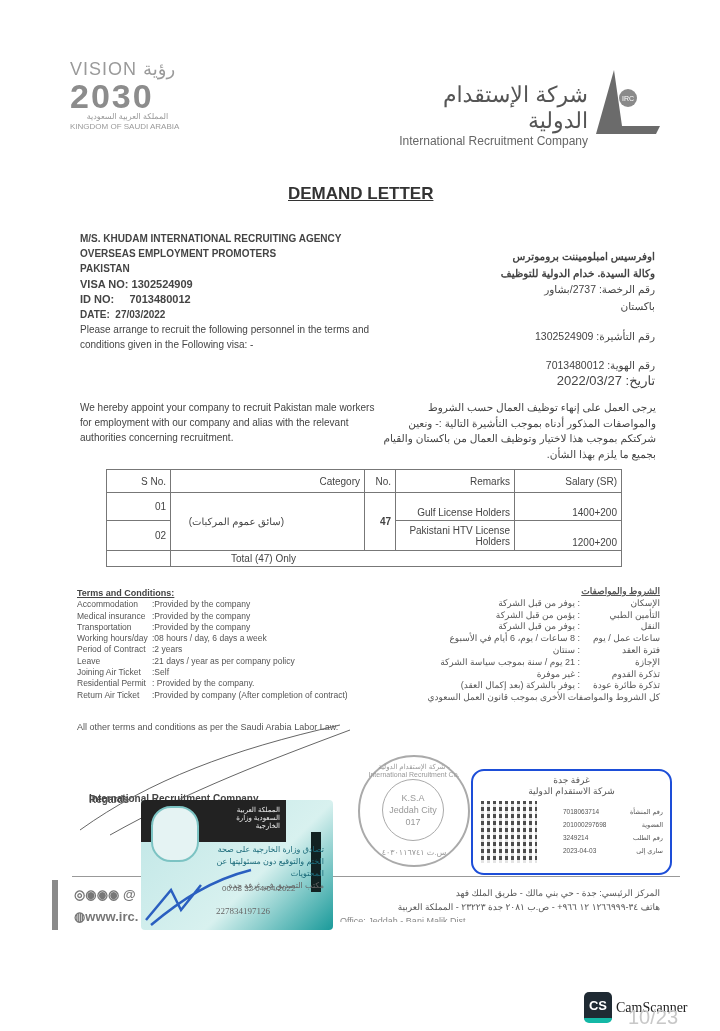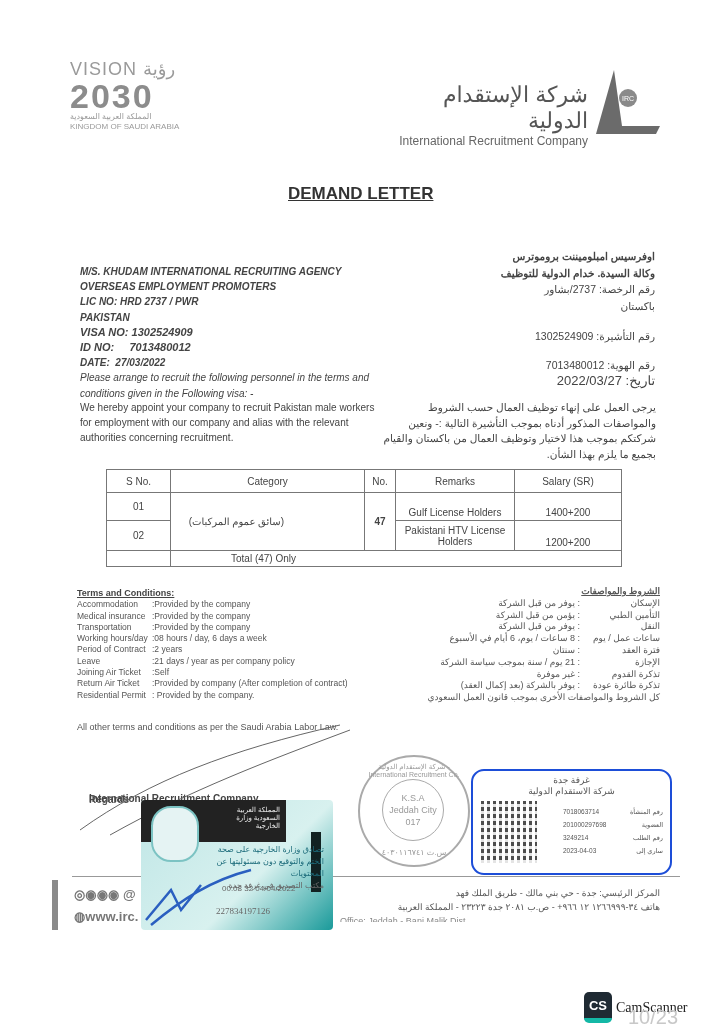--- a/index.html
+++ b/index.html
@@ -10,28 +10,28 @@
   .vision { left:70px; top:58px; width:115px; color:#9a9a9a; }
   .vision .v1 { font-size:18px; letter-spacing:1px; }
   .vision .v2 { font-size:34px; font-weight:bold; line-height:32px; color:#8c8c8c; letter-spacing:2px; }
   .vision .v3 { font-size:8px; line-height:10px; }
   .irc-text { left:378px; top:82px; width:210px; text-align:right; color:#555; }
   .irc-text .ar { font-size:22px; direction:rtl; }
   .irc-text .en { font-size:12px; color:#666; }
   .irc-logo { left:592px; top:68px; width:70px; height:70px; }
   .title { left:288px; top:184px; font-size:17px; font-weight:bold; text-decoration:underline; color:#333; }
   
-  .addr { left:80px; top:264px; width:300px; font-size:10px; line-height:15.2px; font-weight:bold; color:#444;font-style:italic; }
+  .addr { left:80px; top:231px; width:300px; font-size:10px; line-height:15.2px; font-weight:bold; color:#444; }
   .addr .normal { font-weight:normal; }
   .addr-ar { left:380px; top:248px; width:275px; font-size:10.5px; line-height:16.5px; direction:rtl; text-align:right; color:#444; }
   .intro-en { left:80px; top:400px; width:300px; font-size:10px; line-height:15px; color:#444; }
   .intro-ar { left:378px; top:400px; width:278px; font-size:10.5px; line-height:15.5px; direction:rtl; text-align:right; color:#444; }
   
   table.req { left:106px; top:469px; width:516px; border-collapse:collapse; font-size:10px; color:#444; }
-  table.req td, table.req th { border:1px solid #777; text-align:center; font-weight:normal; padding:2px 4px; }
+  table.req td, table.req th { border:1px solid #777; text-align:right; font-weight:normal; padding:2px 4px; }
   table.req th { height:18px; }
   
   .terms { left:77px; top:588px; width:320px; font-size:8.5px; line-height:11.3px; color:#555; }
   .terms .hdr { font-weight:bold; text-decoration:underline; font-size:9px; color:#444; }
   .terms .row { display:flex; }
   .terms .row .k { width:75px; flex:none; }
   .terms-ar { left:390px; top:586px; width:270px; font-size:9px; line-height:11.8px; direction:rtl; text-align:right; color:#555; }
   .terms-ar .row { display:flex; }
   .terms-ar .row .k { width:80px; flex:none; }
   .terms-ar .hdr { font-weight:bold; text-decoration:underline; }
@@ -70,42 +70,41 @@
   .cam .name { font-family:"Liberation Serif", serif; font-size:14px; color:#222; margin-left:4px; }
   .pageno { left:628px; top:1006px; font-size:20px; color:#c8c8c8; }
   .sig { left:70px; top:720px; }
 </style>
 </head>
 <body>
 
 <div class="abs vision">
   <div class="v1"><span>VISION</span> <span>رؤية</span></div>
   <div class="v2">2030</div>
-  <div class="v3" style="direction:rtl;text-align:left">المملكة العربية السعودية</div>
+  <div class="v3" style="direction:rtl;text-align:center">المملكة العربية السعودية</div>
   <div class="v3">KINGDOM OF SAUDI ARABIA</div>
 </div>
 
 <div class="abs irc-text">
   <div class="ar">شركة الإستقدام الدولية</div>
   <div class="en">International Recruitment Company</div>
 </div>
 <div class="abs irc-logo">
   <svg width="70" height="70" viewBox="0 0 70 70">
     <path d="M22 2 L30 58 L68 58 L64 66 L4 66 Z" fill="#6b6b6b"></path>
     <circle cx="36" cy="30" r="9" fill="#8a8a8a"></circle>
     <text x="36" y="33" font-size="7" fill="#fff" text-anchor="middle" font-family="Liberation Sans, sans-serif">IRC</text>
   </svg>
 </div>
 
 <div class="abs title">DEMAND LETTER</div>
 
 <div class="abs addr">
   <div>M/S. KHUDAM INTERNATIONAL RECRUITING AGENCY</div>
   <div>OVERSEAS EMPLOYMENT PROMOTERS</div>
-  <div>LIC NO: HRD 2737 / PWR</div>
   <div>PAKISTAN</div>
   <div style="font-size:11px">VISA NO:  1302524909</div>
   <div style="font-size:11px;white-space:pre">ID NO:     7013480012</div>
   <div style="white-space:pre">DATE:  27/03/2022</div>
   <div class="normal">Please arrange to recruit the following personnel in the terms and conditions given in the Following visa: -</div>
 </div>
 
 <div class="abs addr-ar">
   <div style="font-weight:bold">اوفرسيس امبلوميننت بروموترس</div>
   <div style="font-weight:bold">وكالة السيدة. خدام الدولية للتوظيف</div>
@@ -171,26 +170,26 @@
     </div>
   <div class="row">
       <span class="k">Leave</span>
       <span>:21 days / year as per company policy</span>
     </div>
   <div class="row">
       <span class="k">Joining Air Ticket</span>
       <span>:Self</span>
     </div>
   <div class="row">
+      <span class="k">Residential Permit</span>
+      <span>: Provided by the company.</span>
+    </div>
+  <div class="row">
       <span class="k">Return Air Ticket</span>
       <span>:Provided by company (After completion of contract)</span>
-    </div>
-  <div class="row">
-      <span class="k">Residential Permit</span>
-      <span>: Provided by the company.</span>
     </div>
 </div>
 
 <div class="abs terms-ar">
   <div class="hdr">الشروط والمواصفات</div>
   <div class="row">
       <span class="k">الإسكان</span>
       <span>: يوفر من قبل الشركة</span>
     </div>
   <div class="row">

